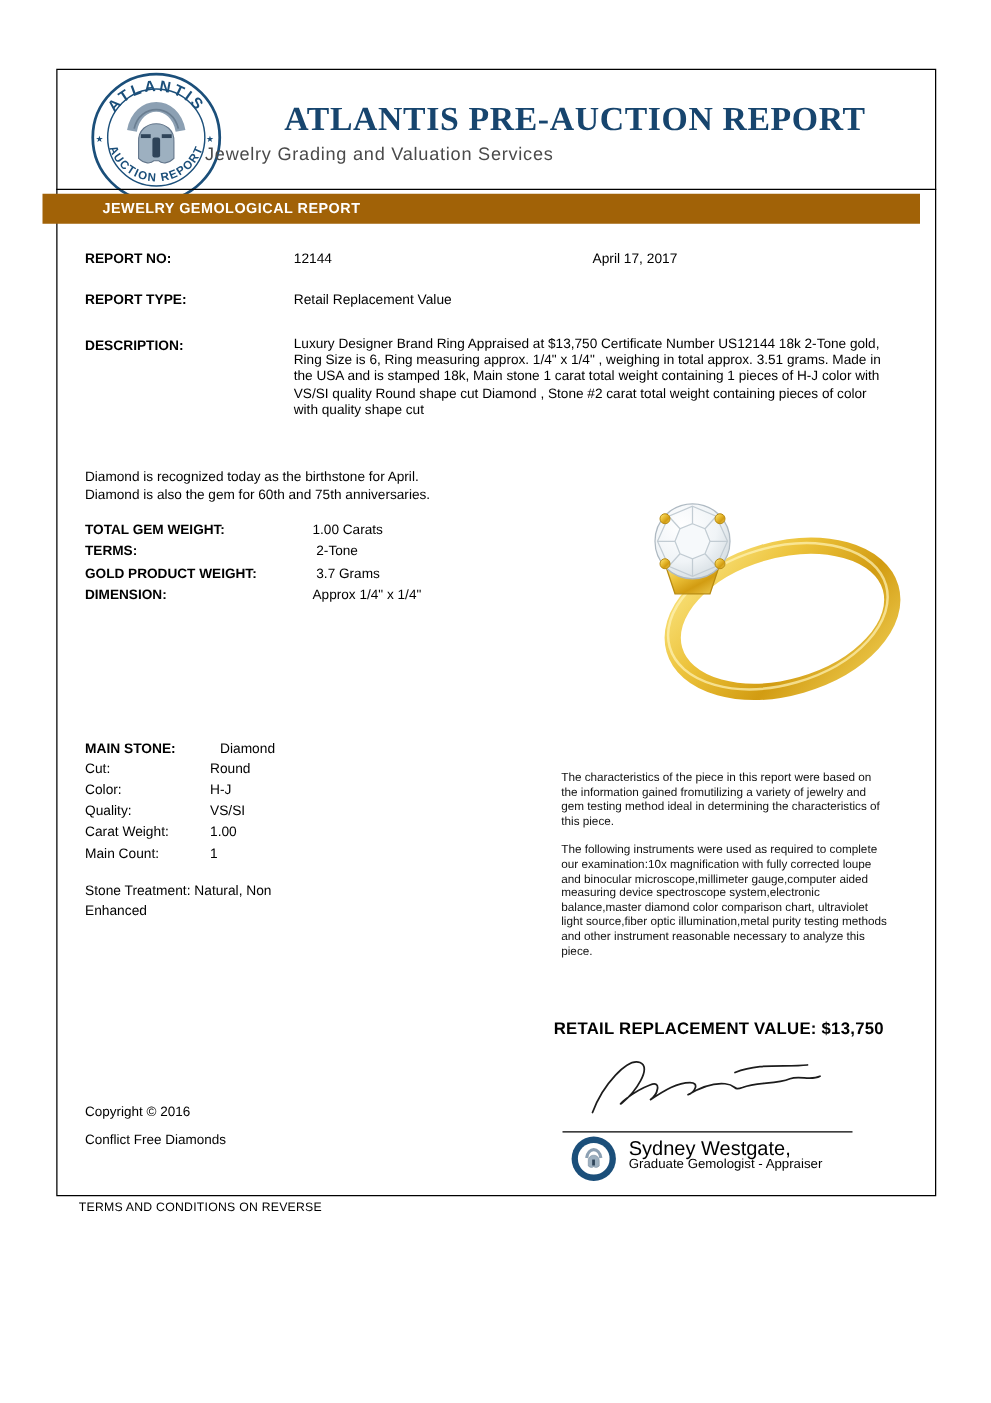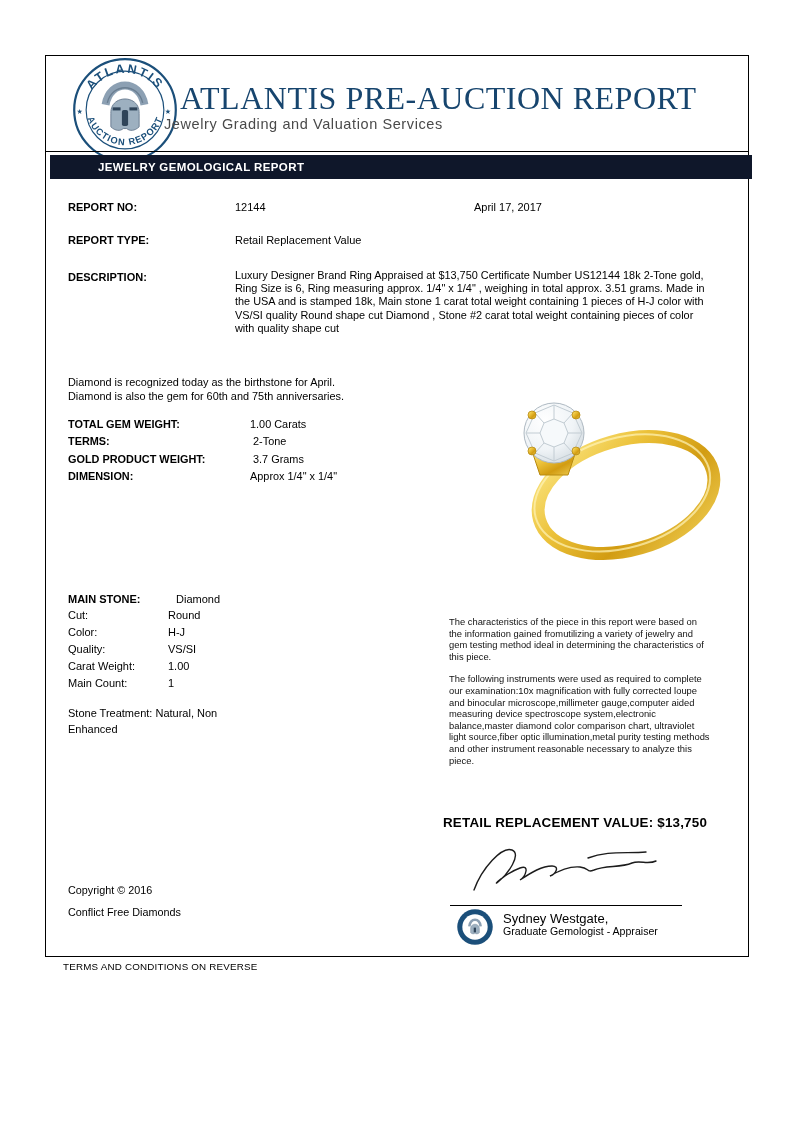--- a/index.html
+++ b/index.html
@@ -3,27 +3,27 @@
 <meta charset="utf-8">
 <style>
   *{box-sizing:border-box;margin:0;padding:0}
   html,body{width:793px;height:1122px;background:#ffffff}
   body{position:relative;font-family:"Liberation Sans",sans-serif;color:#000;overflow:hidden}
   .abs{position:absolute}
 
   .frame{left:45px;top:55px;width:704px;height:902px;border:1px solid #000;background:#fff}
 
   .logo{left:72px;top:57px;width:106px;height:106px}
-  .title{left:180px;top:80px;width:560px;text-align:left;
-         font-family:"Liberation Serif",serif;font-weight:normal;font-size:32px;
+  .title{left:180px;top:80px;width:560px;text-align:center;
+         font-family:"Liberation Serif",serif;font-weight:bold;font-size:27px;
          color:#17456e;letter-spacing:.5px}
   .subtitle{left:164px;top:116px;width:560px;text-align:left;font-size:14.5px;
             color:#4a4a4a;letter-spacing:.6px}
   .hline{left:45px;top:151px;width:704px;height:1px;background:#000}
-  .banner{left:50px;top:155px;width:702px;height:24px;background:#0f172a}
+  .banner{left:34px;top:155px;width:702px;height:24px;background:#a16207}
   .banner span{display:block;color:#fff;font-weight:bold;font-size:11.5px;
                line-height:24px;padding-left:48px;letter-spacing:.4px}
 
   .lbl{font-weight:bold;font-size:11px}
   .val{font-size:11px}
   .rn-label{left:68px;top:201px}
   .rn-value{left:235px;top:201px}
   .rn-date{left:474px;top:201px}
   .rt-label{left:68px;top:234px}
   .rt-value{left:235px;top:234px}
@@ -47,21 +47,21 @@
   .ms-row-flow{line-height:15.5px;margin-top:14px}
 
   .method{left:449px;top:616px;width:263px;font-size:9.4px;line-height:11.6px;color:#111}
   .method p + p{margin-top:11px}
 
   .valuation{left:443px;top:815px;font-weight:bold;font-size:13.4px;letter-spacing:.2px}
 
   .sig{left:468px;top:840px;width:220px;height:64px}
   .sigline{left:450px;top:905px;width:232px;height:1px;background:#000}
   .minibadge{left:456px;top:908px;width:38px;height:38px}
-  .appr-name{left:503px;top:911px;font-size:13px}
+  .appr-name{left:503px;top:911px;font-size:16px}
   .appr-title{left:503px;top:925px;font-size:10.6px}
 
   .copyright{left:68px;top:884px;font-size:10.8px}
   .conflict{left:68px;top:906px;font-size:10.8px}
   .terms{left:63px;top:961px;font-size:9.8px;letter-spacing:.2px}
 </style>
 </head>
 <body>
 
 <div class="abs frame"></div>

